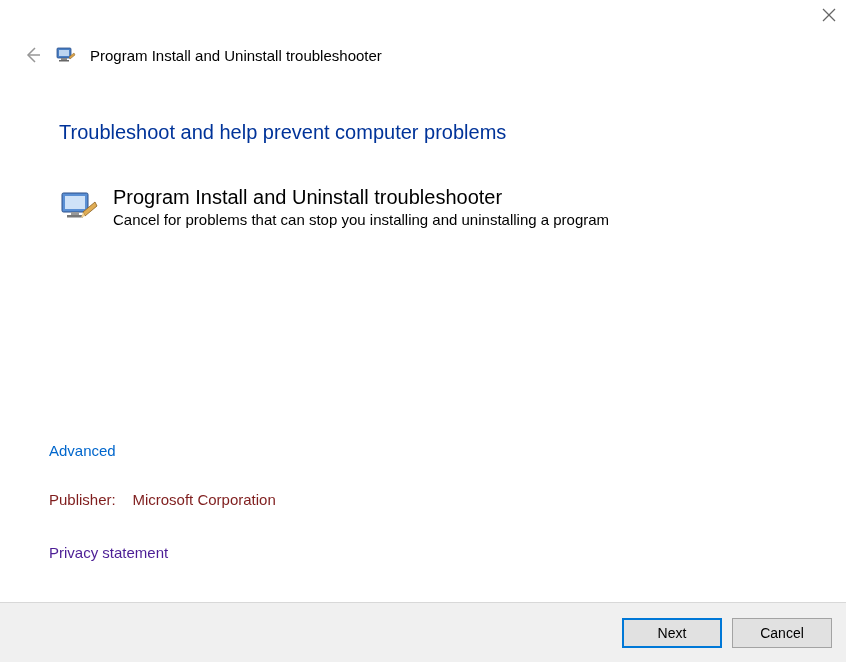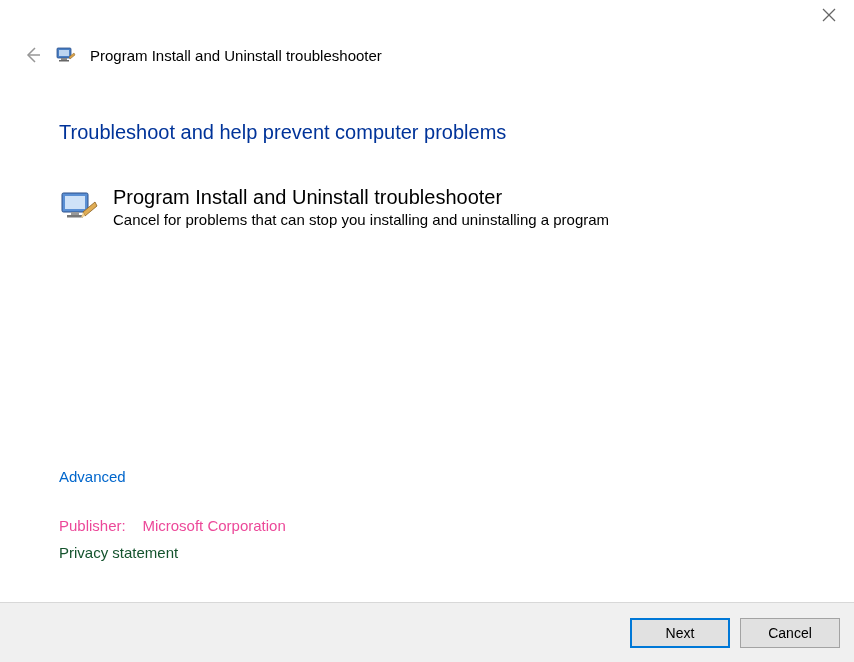--- a/index.html
+++ b/index.html
@@ -73,47 +73,48 @@
       color: #000;
       font-weight: 400;
       margin-bottom: 2px;
     }
     .ts-desc {
       font-size: 15px;
       color: #000;
     }
     .lower-links {
       position: absolute;
-      left: 59px;
+      left: 49px;
       bottom: 100px;
       width: 700px;
     }
     .advanced-link {
       color: #0066cc;
       font-size: 15px;
       cursor: pointer;
       display: inline-block;
       margin-bottom: 32px;
     }
     .publisher-row {
       font-size: 15px;
-      color: #ec4899;
+      color: #7f1d1d;
       margin-bottom: 10px;
     }
     .privacy-link {
-      color: #14532d;
+      color: #4c1d95;
       font-size: 15px;
       cursor: pointer;
       display: inline-block;
+      margin-top: 26px;
     }
     .button-bar {
       position: absolute;
       bottom: 0;
       left: 0;
-      right: 0;
+      right: 8px;
       height: 60px;
       border-top: 1px solid #d8d8d8;
       background: #f0f0f0;
       display: flex;
       justify-content: flex-end;
       align-items: center;
       padding-right: 14px;
       gap: 10px;
     }
     .btn {

